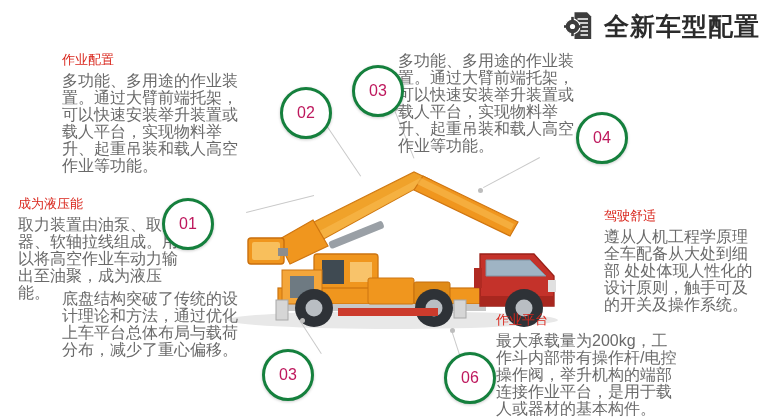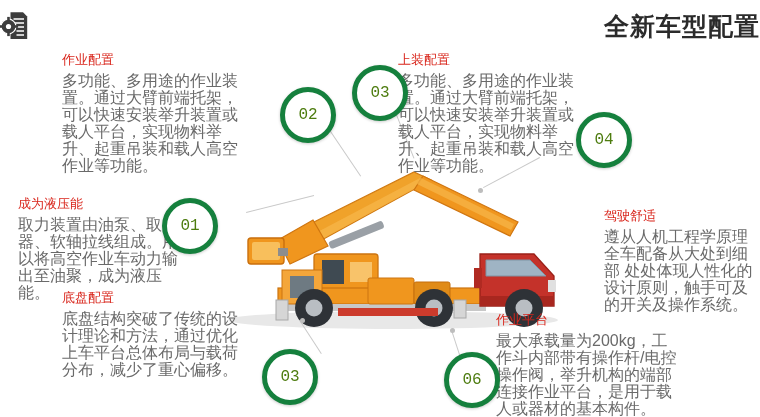--- a/index.html
+++ b/index.html
@@ -22,21 +22,21 @@
 
   
   .header {
     position: absolute;
     left: 0;
     top: 4px;
     width: 760px;
     height: 44px;
     display: flex;
     align-items: center;
-    justify-content: space-between;
+    justify-content: flex-end;
   }
   .header-icon {
     width: 30px;
     height: 30px;
     margin-right: 10px;
     position: relative;
     color: #3c3c3c;
   }
   .header-title {
     font-size: 25px;
@@ -55,28 +55,28 @@
     height: 185px;
   }
 
   
   .badge {
     position: absolute;
     width: 46px;
     height: 46px;
     border-radius: 50%;
     background: #ffffff;
-    border: 5px solid #15803d;
+    border: 3px solid #15803d;
     box-shadow: 0 1px 3px rgba(0,0,0,0.22);
     display: flex;
     align-items: center;
     justify-content: center;
     font-size: 16px;
-    color: #4d7c0f;
-    font-family: Liberation Mono, monospace;
+    color: #be185d;
+    font-family: Liberation Sans, sans-serif;
     z-index: 6;
   }
 
   
   .block {
     position: absolute;
     z-index: 5;
   }
   .block .b-title {
     font-size: 13px;
@@ -231,31 +231,29 @@
     <div class="b-title">成为液压能</div>
     <div class="b-body">取力装置由油泵、取力器、软轴拉线组成。用以将高空作业车动力输出至油聚，成为液压能。</div>
   </div>
 
   <div class="block" style="left:62px; top:52px; width:178px;">
     <div class="b-title">作业配置</div>
     <div class="b-body">多功能、多用途的作业装置。通过大臂前端托架，可以快速安装举升装置或载人平台，实现物料举升、起重吊装和载人高空作业等功能。</div>
   </div>
 
   <div class="block" style="left:398px; top:52px; width:182px;">
-    <div class="b-title">上装配置</div>
     <div class="b-body">多功能、多用途的作业装置。通过大臂前端托架，可以快速安装举升装置或载人平台，实现物料举升、起重吊装和载人高空作业等功能。</div>
   </div>
 
   <div class="block" style="left:604px; top:208px; width:150px;">
     <div class="b-title">驾驶舒适</div>
     <div class="b-body">遵从人机工程学原理 全车配备从大处到细部 处处体现人性化的设计原则，触手可及的开关及操作系统。</div>
   </div>
 
   <div class="block" style="left:62px; top:290px; width:176px;">
-    <div class="b-title">底盘配置</div>
     <div class="b-body">底盘结构突破了传统的设计理论和方法，通过优化上车平台总体布局与载荷分布，减少了重心偏移。</div>
   </div>
 
   <div class="block" style="left:496px; top:312px; width:182px;">
     <div class="b-title">作业平台</div>
     <div class="b-body">最大承载量为200kg，工作斗内部带有操作杆/电控操作阀，举升机构的端部连接作业平台，是用于载人或器材的基本构件。</div>
   </div>
 
 </div>
 

